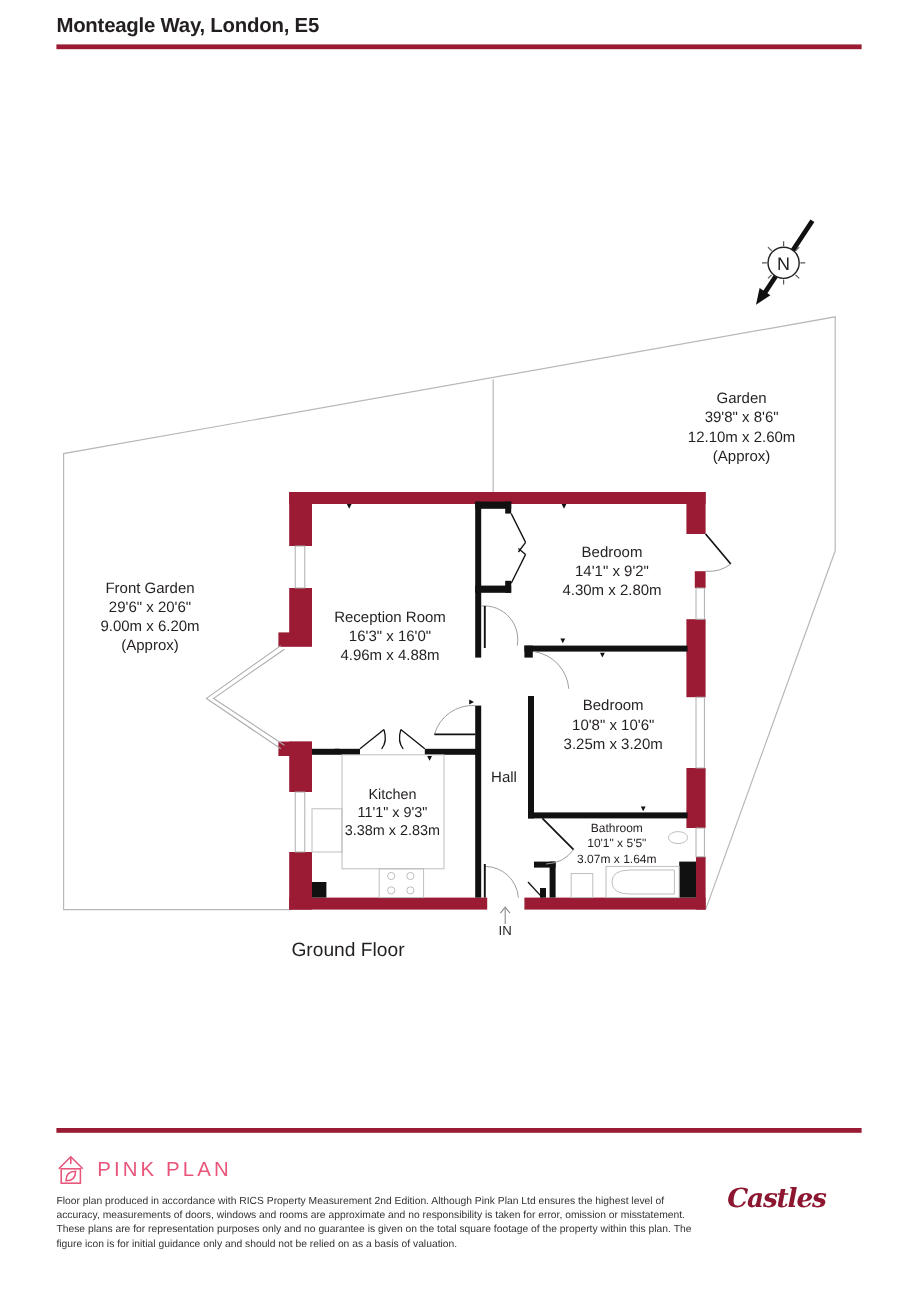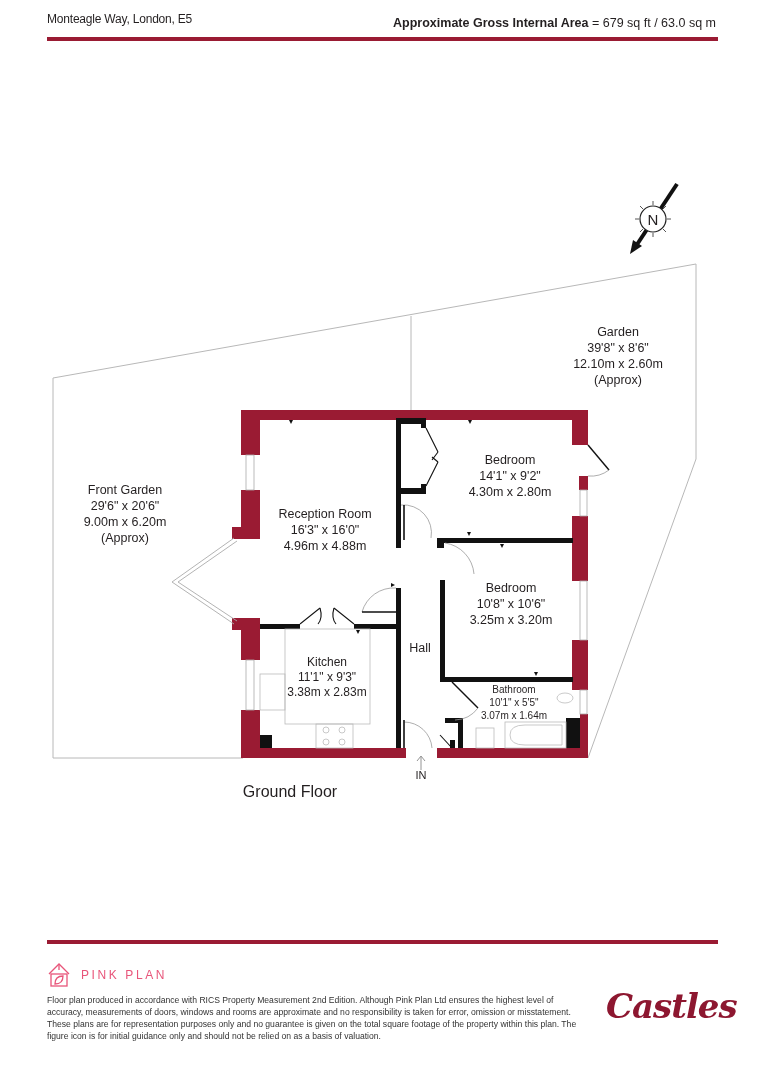--- a/index.html
+++ b/index.html
@@ -1,36 +1,35 @@
 <!DOCTYPE html>
 <html><head>
 <meta charset="utf-8">
 <style>
   html, body { margin:0; padding:0; background:#ffffff; }
   body { width:764px; height:1080px; position:relative; overflow:hidden; font-family:"Liberation Sans", sans-serif; color:#231f20; }
   .header { position:absolute; left:47px; top:0; width:671px; height:42px; }
-  .title { position:absolute; left:0; top:12px; font-size:12px; font-weight:normal; letter-spacing:-0.2px; }
+  .title { position:absolute; left:0; top:12px; font-size:17px; font-weight:bold; letter-spacing:-0.2px; }
   .area { position:absolute; right:2px; top:16px; font-size:12.5px; }
   .area b { font-weight:bold; }
   .rule { position:absolute; left:47px; width:671px; height:4px; background:#9a1b33; }
   .rule.top { top:37px; }
   .rule.bottom { top:940px; }
   svg.plan { position:absolute; left:0; top:0; }
   .lbl { font-family:"Liberation Sans", sans-serif; fill:#231f20; text-anchor:middle; }
   .footer-logo { position:absolute; left:47px; top:962px; display:flex; align-items:center; gap:10px; }
-  .pink-text { color:#e8557a; font-size:12px; letter-spacing:2.6px; }
+  .pink-text { color:#e8557a; font-size:17px; letter-spacing:2.6px; }
   .disclaimer { position:absolute; left:47px; top:994px; width:540px; font-size:8.6px; line-height:12px; color:#333; }
-  .castles { position:absolute; left:606px; top:986px; font-family:"DejaVu Serif", serif; font-size:34px; font-weight:bold; color:#8d1730; letter-spacing:-1px; font-style:italic; }
+  .castles { position:absolute; left:606px; top:986px; font-family:"DejaVu Serif", serif; font-size:22px; font-weight:bold; color:#8d1730; letter-spacing:-1px; font-style:italic; }
 </style>
 </head>
 <body>
 
 <div class="header">
   <div class="title">Monteagle Way, London, E5</div>
-  <div class="area"><b>Approximate Gross Internal Area</b> <span>= 679 sq ft / 63.0 sq m</span></div>
 </div>
 <div class="rule top"></div>
 
 <svg class="plan" width="764" height="940" viewBox="0 0 764 940">
 
   <g fill="none" stroke="#b8b8b8" stroke-width="1">
     <polyline points="243,758 53,758 53,378 696,264 696,459 588,758"></polyline>
     <line x1="411" y1="316" x2="411" y2="414"></line>
   </g>
 

